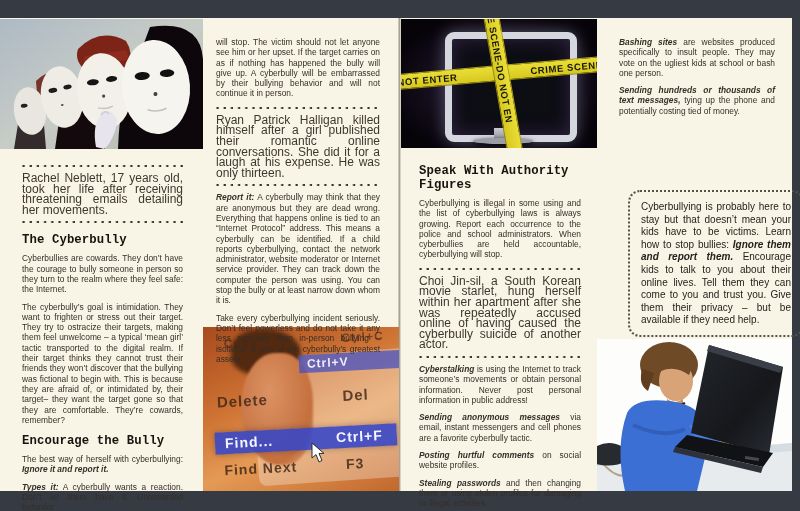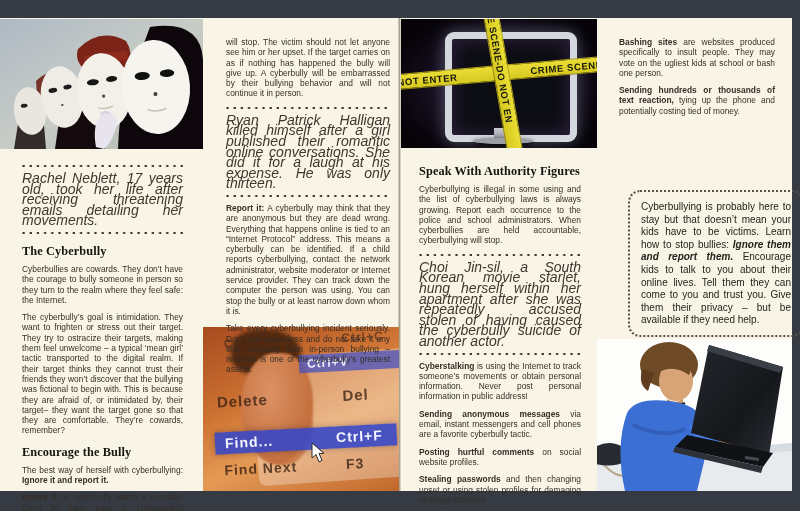--- a/index.html
+++ b/index.html
@@ -5,29 +5,29 @@
   html,body{margin:0;padding:0;background:#363a42;}
   .stage{position:relative;width:800px;height:511px;background:#363a42;overflow:hidden;
          font-family:"Liberation Sans",sans-serif;}
   .paper{position:absolute;left:0;top:18px;width:792px;height:473px;background:#f9f5e6;}
   .fold{position:absolute;left:398px;top:0;width:3px;height:473px;
         background:linear-gradient(to right,#ddd7c4,#a5a296,#efe9d8);}
 
   
   .col{position:absolute;}
   #col1{left:22px;top:141px;width:161px;}
-  #col2{left:226px;top:19px;width:164px;}
+  #col2{left:216px;top:19px;width:164px;}
   #col3{left:419px;top:146px;width:162px;}
   #col4{left:619px;top:19px;width:156px;}
 
   .body-txt{font-size:8.4px;line-height:10.3px;color:#342f28;text-align:justify;margin:0 0 7px;}
-  .quote{font-size:14px;line-height:10.6px;font-style:italic;color:#3d382f;text-align:justify;margin:2px 0;}
-  .hd{font-family:Liberation Serif, serif;font-weight:700;font-size:12.3px;line-height:14px;
+  .quote{font-size:12px;line-height:10.6px;color:#3d382f;text-align:justify;margin:2px 0;}
+  .hd{font-family:Liberation Mono, monospace;font-weight:700;font-size:12.3px;line-height:14px;
       color:#17140f;margin:9px 0 6px;letter-spacing:.1px;}
-  .lead{font-weight:700;}
+  .lead{font-weight:700;font-style:italic;}
   .dots{height:4px;margin:5px 0;background-image:radial-gradient(circle at 1.6px 2px,#3a352b 1.05px,transparent 1.45px);
         background-size:7.2px 4px;background-repeat:repeat-x;}
 
   
   .callout{position:absolute;left:628px;top:172px;width:176px;box-sizing:border-box;
            border:2px dotted #56514a;border-radius:12px;padding:9px 11px 8px;
            font-size:10px;line-height:12.6px;color:#24221d;text-align:justify;}
   .callout .emph{font-weight:700;font-style:italic;}
 
   
@@ -201,47 +201,47 @@
 
     <section class="col" id="col1">
       <div class="dots"></div>
       <p class="quote">Rachel Neblett, 17 years old, took her life after receiving threatening emails detailing her movements.</p>
       <div class="dots"></div>
       <h2 class="hd">The Cyberbully</h2>
       <p class="body-txt">Cyberbullies are cowards. They don’t have the courage to bully someone in person so they turn to the realm where they feel safe: the Internet.</p>
       <p class="body-txt">The cyberbully’s goal is intimidation. They want to frighten or stress out their target. They try to ostracize their targets, making them feel unwelcome – a typical ‘mean girl’ tactic transported to the digital realm. If their target thinks they cannot trust their friends they won’t discover that the bullying was fictional to begin with. This is because they are afraid of, or intimidated by, their target– they want the target gone so that they are comfortable. They’re cowards, remember?</p>
       <h2 class="hd">Encourage the Bully</h2>
       <p class="body-txt"><span>The best way of herself with cyberbullying: </span><span class="lead">Ignore it and report it.</span></p>
-      <p class="body-txt"><span class="lead">Ignore it:</span><span> A cyberbully wants a reaction. Don’t let them have it. Unrewarded behavior</span></p>
+      <p class="body-txt"><span class="lead">Types it:</span><span> A cyberbully wants a reaction. Don’t let them have it. Unrewarded behavior</span></p>
     </section>
 
     <section class="col" id="col2">
       <p class="body-txt">will stop. The victim should not let anyone see him or her upset. If the target carries on as if nothing has happened the bully will give up. A cyberbully will be embarrassed by their bullying behavior and will not continue it in person.</p>
       <div class="dots"></div>
       <p class="quote">Ryan Patrick Halligan killed himself after a girl published their romantic online conversations. She did it for a laugh at his expense. He was only thirteen.</p>
       <div class="dots"></div>
       <p class="body-txt"><span class="lead">Report it:</span><span> A cyberbully may think that they are anonymous but they are dead wrong. Everything that happens online is tied to an “Internet Protocol” address. This means a cyberbully can be identified. If a child reports cyberbullying, contact the network administrator, website moderator or Internet service provider. They can track down the computer the person was using. You can stop the bully or at least narrow down whom it is.</span></p>
       <p class="body-txt">Take every cyberbullying incident seriously. Don’t feel powerless and do not take it any less seriously than in-person bullying – isolation is one of the cyberbully’s greatest assets.</p>
     </section>
 
     <section class="col" id="col3">
       <h2 class="hd" style="margin-top:0">Speak With Authority Figures</h2>
       <p class="body-txt">Cyberbullying is illegal in some using and the list of cyberbullying laws is always growing. Report each occurrence to the police and school administrators. When cyberbullies are held accountable, cyberbullying will stop.</p>
       <div class="dots"></div>
-      <p class="quote">Choi Jin-sil, a South Korean movie starlet, hung herself within her apartment after she was repeatedly accused stolen of having caused the cyberbully suicide of another actor.</p>
+      <p class="quote">Choi Jin-sil, a South Korean movie starlet, hung herself within her apartment after she was repeatedly accused online of having caused the cyberbully suicide of another actor.</p>
       <div class="dots"></div>
       <p class="body-txt"><span class="lead">Cyberstalking</span><span> is using the Internet to track someone’s movements or obtain personal information. Never post personal information in public address!</span></p>
       <p class="body-txt"><span class="lead">Sending anonymous messages</span><span> via email, instant messengers and cell phones are a favorite cyberbully tactic.</span></p>
       <p class="body-txt"><span class="lead">Posting hurtful comments</span><span> on social website profiles.</span></p>
-      <p class="body-txt"><span class="lead">Stealing passwords</span><span> and then changing upset or using stolen profiles for damaging or illegal activities.</span></p>
+      <p class="body-txt"><span class="lead">Stealing passwords</span><span> and then changing them or using stolen profiles for damaging or illegal activities.</span></p>
     </section>
 
     <section class="col" id="col4">
       <p class="body-txt"><span class="lead">Bashing sites</span><span> are websites produced specifically to insult people. They may vote on the ugliest kids at school or bash one person.</span></p>
-      <p class="body-txt"><span class="lead">Sending hundreds or thousands of text reaction,</span><span> tying up the phone and potentially costing tied of money.</span></p>
+      <p class="body-txt"><span class="lead">Sending hundreds or thousands of text messages,</span><span> tying up the phone and potentially costing tied of money.</span></p>
     </section>
 
     <div class="callout">
       <span>Cyberbullying is probably here to stay but that doesn’t mean your kids have to be victims. Learn how to stop bullies: </span><span class="emph">Ignore them and report them.</span><span> Encourage kids to talk to you about their online lives. Tell them they can come to you and trust you. Give them their privacy – but be available if they need help.</span>
     </div>
 
   </div>
 </div>
 
 </body></html>

